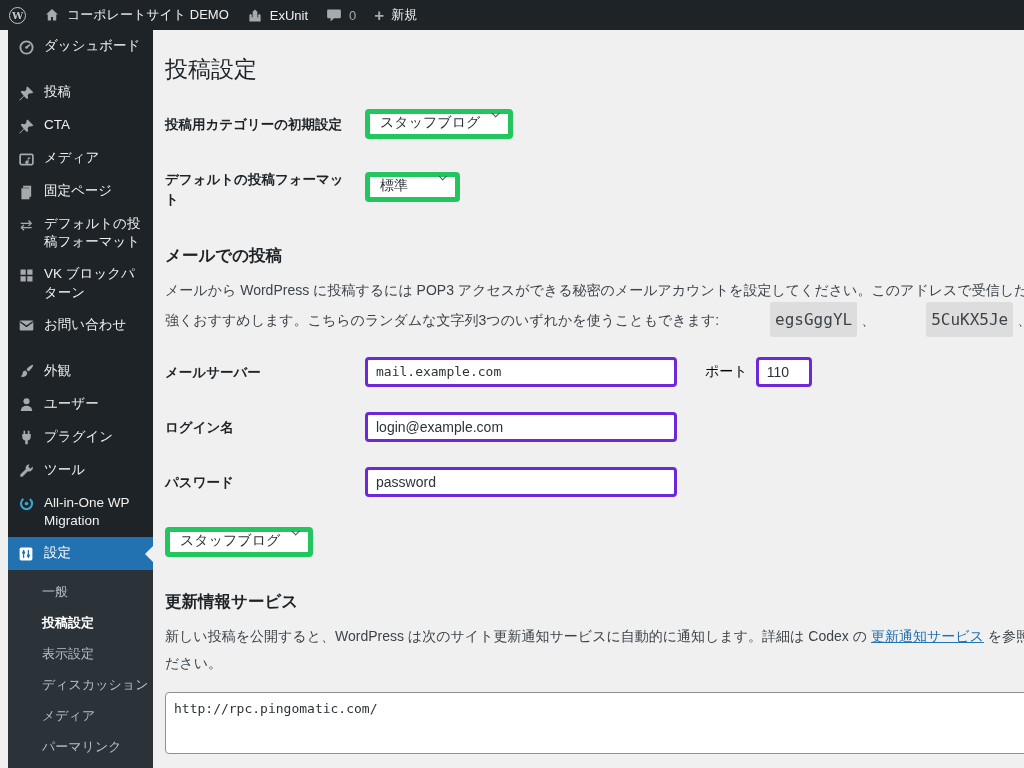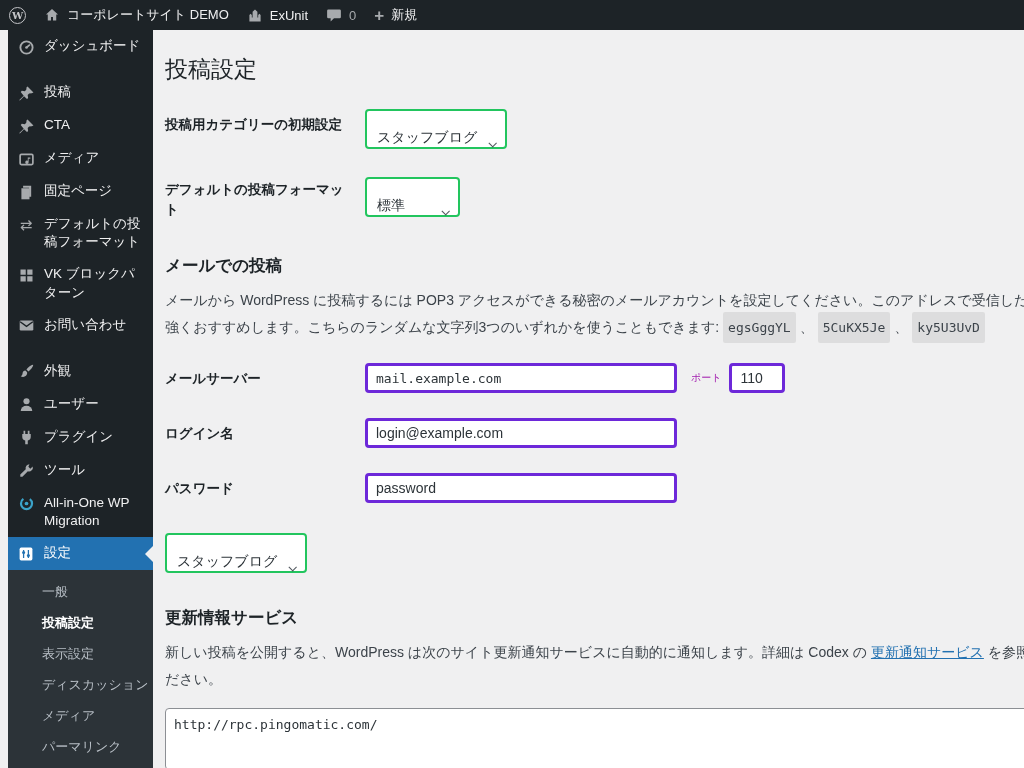--- a/index.html
+++ b/index.html
@@ -37,34 +37,34 @@
 
   
   .content { position:absolute; top:30px; left:145px; width:1380px; padding:14px 20px 20px; }
   h1.page-title { font-size:23px; font-weight:400; color:#1d2327; margin:10px 0 24px; }
   h2.section-title { font-size:16.5px; font-weight:bold; color:#1d2327; margin:34px 0 10px; }
   .desc { font-size:14px; line-height:1.95; margin:6px 0 22px; color:#3c434a; }
   .form-row { display:flex; margin-bottom:25px; }
   .form-row .flabel { flex:0 0 200px; font-weight:bold; font-size:13.5px; color:#1d2327;
     padding-top:6px; line-height:1.5; padding-right:10px; }
   .form-row .fcontrol { display:flex; align-items:center; gap:8px; }
-  .selectbox { display:inline-flex; align-items:flex-end; height:40px; background:#fff;
-    border:2px solid #22c55e; border-radius:4px; padding:0 10px; font-size:14px;
+  .selectbox { display:inline-flex; align-items:flex-start; height:30px; background:#fff;
+    border:5px solid #22c55e; border-radius:4px; padding:0 10px; font-size:14px;
     color:#2c3338; cursor:pointer; }
   .chev { width:6px; height:6px; border-right:1.8px solid #50575e;
     border-bottom:1.8px solid #50575e; transform:rotate(45deg) translateY(-1px);
     margin-left:12px; margin-top:-3px; }
   input.text { height:30px; border:3px solid #6d28d9; border-radius:4px; background:#fff;
     padding:0 8px; font-size:14px; color:#2c3338; font-family:"Liberation Sans",sans-serif; }
   input.code-font { font-family:"DejaVu Sans Mono",monospace; font-size:13px; }
   .w-regular { width:312px; }
   .w-port { width:56px; color:#50575e; }
-  .port-label { font-size:10px; color:#a21caf; margin-left:6px; }
-  code.chip { font-family:"DejaVu Sans Mono",monospace; font-size:13px;
-    background:rgba(0,0,0,.08); padding:8px 5px; border-radius:2px; color:#3c434a; }
+  .port-label { font-size:14px; color:#000000; margin-left:20px; }
+  code.chip { font-family:"DejaVu Sans Mono",monospace; font-size:16px;
+    background:rgba(0,0,0,.08); padding:8px 5px; border-radius:2px; color:#3c434a;margin-left:47px; }
   .chip-sep { padding:0 4px; }
   a.doclink { color:#2271b1; text-decoration:underline; cursor:pointer; }
   textarea.ping { width:1340px; height:62px; border:1px solid #8c8f94; border-radius:4px;
     background:#fff; font-family:"DejaVu Sans Mono",monospace; font-size:13px;
     color:#2c3338; padding:6px 8px; resize:none; line-height:1.5; }
 </style>
 </head>
 <body>
 
 <div class="adminbar">

